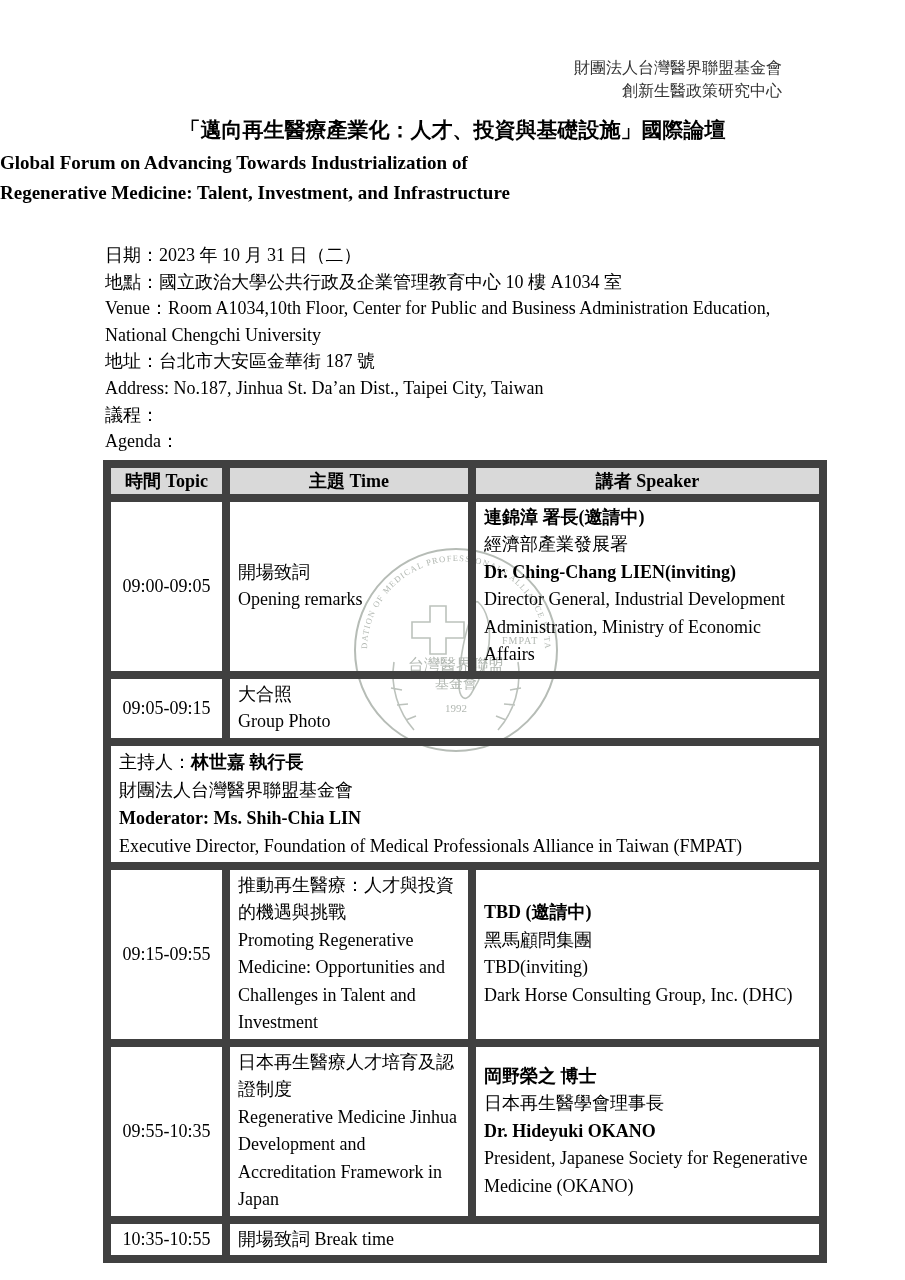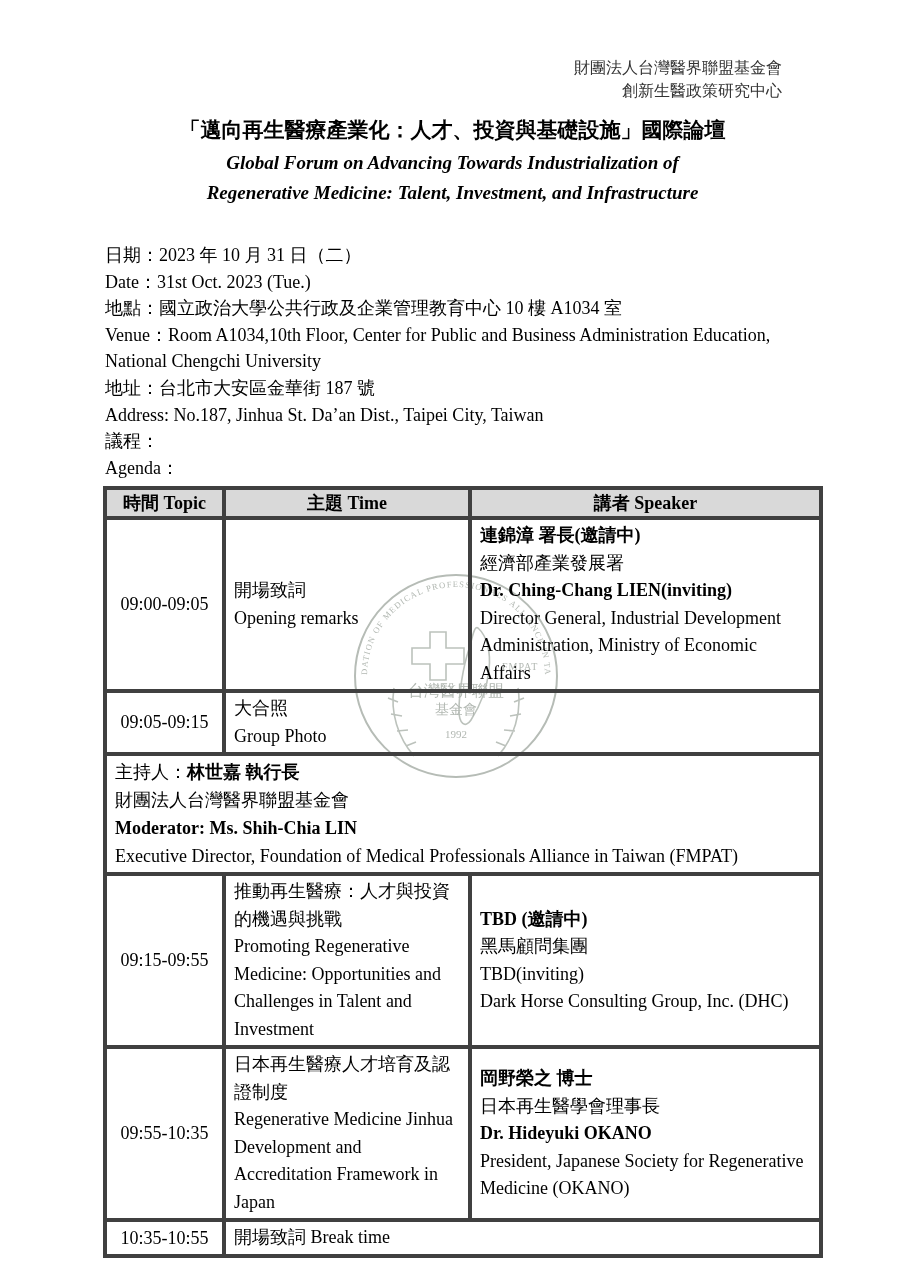--- a/index.html
+++ b/index.html
@@ -22,25 +22,23 @@
   }
   
   .title-zh {
     margin-top:15px;
     text-align:center;
     font-size:21px;
     font-weight:bold;
     line-height:26px;
   }
   .title-en {
-    text-align:center;
     font-size:19px;
     font-weight:bold;
     line-height:30px;
-    font-style:italic;
   }
   .title-en.first { margin-top:5px; }
   
   .info-block {
     margin:34px 85px 0 105px;
     font-size:18px;
     line-height:26.6px;
   }
   .info-block p { margin:0; }
   
@@ -55,21 +53,21 @@
   table.agenda {
     position:relative; z-index:1;
     margin-left:103px;
     width:716px;
     border-collapse:collapse;
     font-size:18px;
     background:transparent;
     table-layout:fixed;
   }
   table.agenda th, table.agenda td {
-    border:4px solid #404040;
+    border:8px solid #404040;
     padding:2px 8px;
   }
   table.agenda th {
     background:#d9d9d9;
     font-weight:bold;
     height:24px;
     text-align:center;
     padding:1px 4px;
   }
   col.c-time { width:119px; }
@@ -108,21 +106,20 @@
     <div>財團法人台灣醫界聯盟基金會</div>
     <div>創新生醫政策研究中心</div>
   </div>
 
   <div class="title-zh">「邁向再生醫療產業化：人才、投資與基礎設施」國際論壇</div>
   <div class="title-en first">Global Forum on Advancing Towards Industrialization of</div>
   <div class="title-en">Regenerative Medicine: Talent, Investment, and Infrastructure</div>
 
   <div class="info-block">
     <p>日期：2023 年 10 月 31 日（二）</p>
-    <p>Date：31st Oct. 2023 (Tue.)</p>
     <p>地點：國立政治大學公共行政及企業管理教育中心 10 樓 A1034 室</p>
     <p>Venue：Room A1034,10th Floor, Center for Public and Business Administration Education, National Chengchi University</p>
     <p>地址：台北市大安區金華街 187 號</p>
     <p>Address: No.187, Jinhua St. Da’an Dist., Taipei City, Taiwan</p>
     <p>議程：</p>
     <p>Agenda：</p>
   </div>
 
   <div class="table-zone">
 

